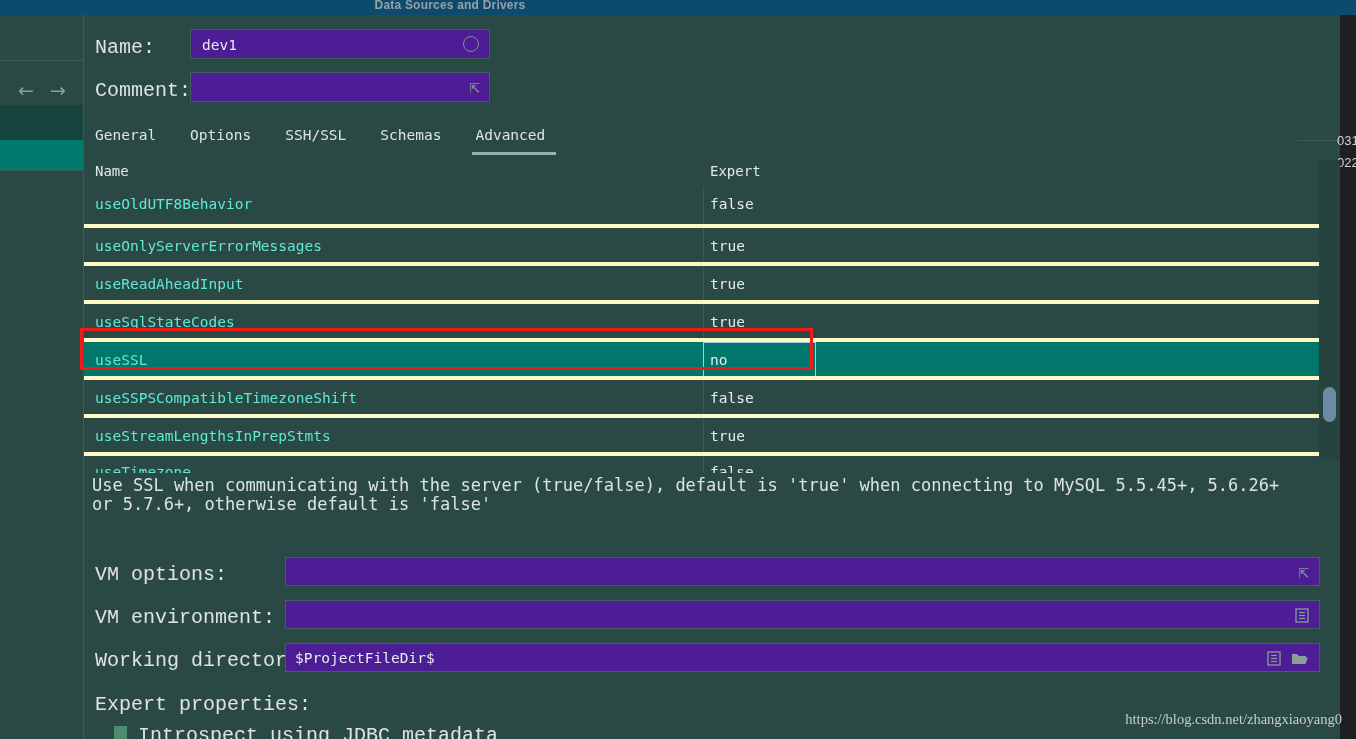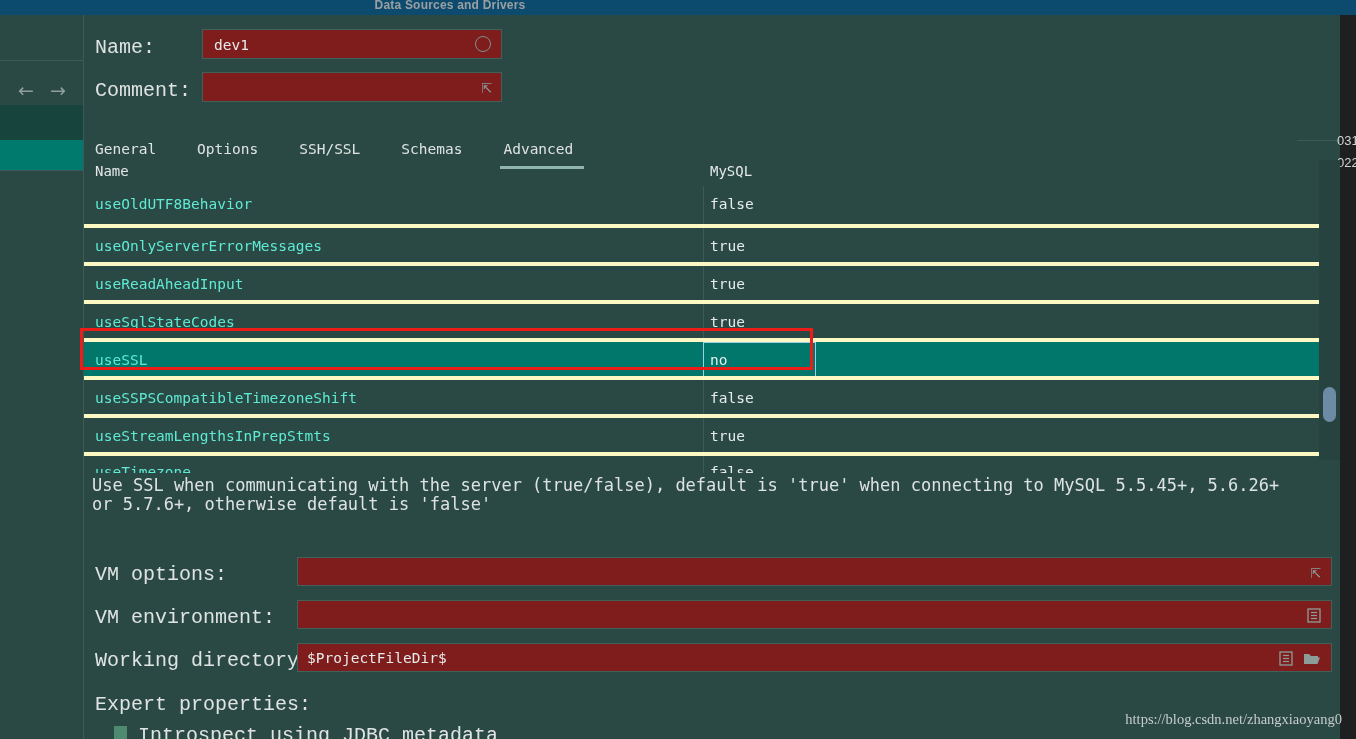--- a/index.html
+++ b/index.html
@@ -44,35 +44,35 @@
     font-family: "Liberation Sans", sans-serif; font-size: 13px; color: #cfd3d4;
     white-space: nowrap; overflow: hidden;
   }
   .right-sep { position: absolute; left: 1297px; width: 43px; height: 1px; background: #3d5b56; }
 
   
   .field-label {
     position: absolute; font-size: 20px; color: #dfe4e3; white-space: nowrap; font-family: Liberation Mono, monospace;
   }
   .field-box {
-    position: absolute; background: #7f1d1d; border: 1px solid #40605b; margin-left: 12px;
+    position: absolute; background: #4c1d95; border: 1px solid #40605b;
   }
   .field-value {
     position: absolute; font-size: 14.5px; color: #e6eceb; white-space: nowrap;
   }
   .circle-icon {
     position: absolute; width: 16px; height: 16px; border: 1.4px solid #7e908d; border-radius: 50%;
   }
   .expand-icon {
     position: absolute; font-size: 13px; color: #8b9c99;
     font-family: "DejaVu Sans", sans-serif; line-height: 1;
   }
 
   
-  .tabs { position: absolute; left: 95px; top: 141px; display: flex; gap: 15px; }
+  .tabs { position: absolute; left: 95px; top: 127px; display: flex; gap: 8px; }
   .tab {
     position: relative; font-size: 14.5px; color: #dfe4e3;
     padding: 0 14px 12px 0; white-space: nowrap; margin-right: 12px;
   }
   .tab.active .tab-underline {
     position: absolute; left: -3px; bottom: 0; width: calc(100% + 0px); height: 3px;
     background: #8fb5ae;
   }
 
   
@@ -180,21 +180,21 @@
     </div>
     <div class="tab active">
       <span>Advanced</span>
       <span class="tab-underline"></span>
     </div>
   </div>
 
   <div class="table">
     <div class="thead">
       <div class="th name">Name</div>
-      <div class="th value">MySQL</div>
+      <div class="th value">Expert</div>
     </div>
 
     <div class="row first">
       <div class="vsep"></div>
       <div class="cname">useOldUTF8Behavior</div>
       <div class="cval">false</div>
     </div>
     <div class="row">
       <div class="vsep"></div>
       <div class="cname">useOnlyServerErrorMessages</div>

